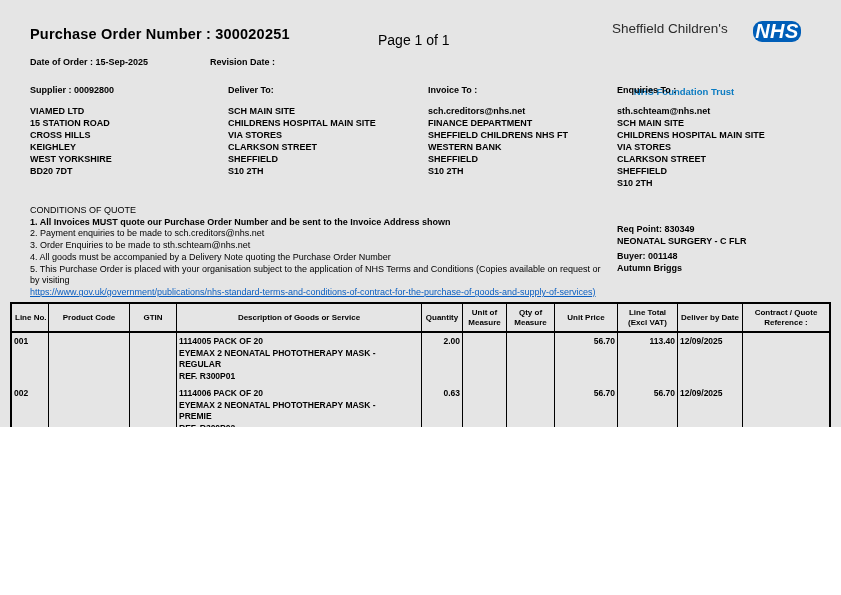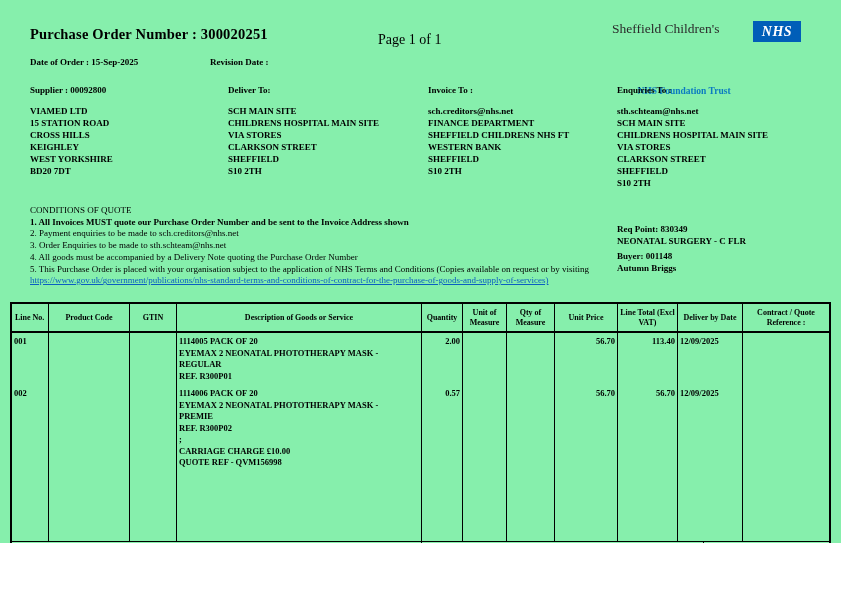--- a/index.html
+++ b/index.html
@@ -1,35 +1,35 @@
 <!DOCTYPE html>
 <html><head>
 <meta charset="utf-8">
 <style>
   html,body { margin:0; padding:0; background:#fff; }
   .page {
-    position:relative; width:841px; height:543px; background:#86efac;
-    font-family:Liberation Serif, serif; color:#000; overflow:hidden;
+    position:relative; width:841px; height:427px; background:#e5e5e5;
+    font-family:Liberation Sans, sans-serif; color:#000; overflow:hidden;
   }
   .abs { position:absolute; }
   .b { font-weight:bold; }
   .pre { white-space:pre-line; }
 
   
   .po-title { left:30px; top:26px; font-size:14.5px; font-weight:bold; letter-spacing:.2px; }
   .page-num { left:378px; top:32px; font-size:14px; }
   .date-order { left:30px; top:57px; font-size:9px; font-weight:bold; }
   .revision { left:210px; top:57px; font-size:9px; font-weight:bold; }
 
   
   .logo-org { left:612px; top:21px; width:136px; font-size:13.5px; color:#2b2b2b; white-space:nowrap; }
   .logo-trust { left:620px; top:38px; width:128px; font-size:9.5px; font-weight:bold; text-align:center; white-space:nowrap; }
-  .nhs-box { left:753px; top:21px; width:48px; height:21px; border-radius:0;
+  .nhs-box { left:753px; top:21px; width:48px; height:21px; border-radius:9px;
     display:flex; align-items:center; justify-content:center;
-    color:#fff; font-style:italic; font-weight:bold; font-size:14px; letter-spacing:.5px; }
+    color:#fff; font-style:italic; font-weight:bold; font-size:20px; letter-spacing:.5px; }
 
   
   .addr { top:84px; font-size:9px; font-weight:bold; line-height:12px; }
   .addr .lbl { margin-bottom:9px; }
   .addr-supplier { left:30px; width:190px; }
   .addr-deliver { left:228px; width:195px; }
   .addr-invoice { left:428px; width:185px; }
   .addr-enquiries { left:617px; width:210px; }
 
   
@@ -172,21 +172,21 @@
         <div class="pre">1114006 PACK OF 20
 EYEMAX 2 NEONATAL PHOTOTHERAPY MASK -
 PREMIE
 REF. R300P02
 ;
 CARRIAGE CHARGE £10.00
 QUOTE REF - QVM156998</div>
       </div>
       <div class="cell num">
         <div class="blk1">2.00</div>
-        <div>0.57</div>
+        <div>0.63</div>
       </div>
       <div class="cell">
         <div class="blk1"></div>
         <div></div>
       </div>
       <div class="cell">
         <div class="blk1"></div>
         <div></div>
       </div>
       <div class="cell num">

